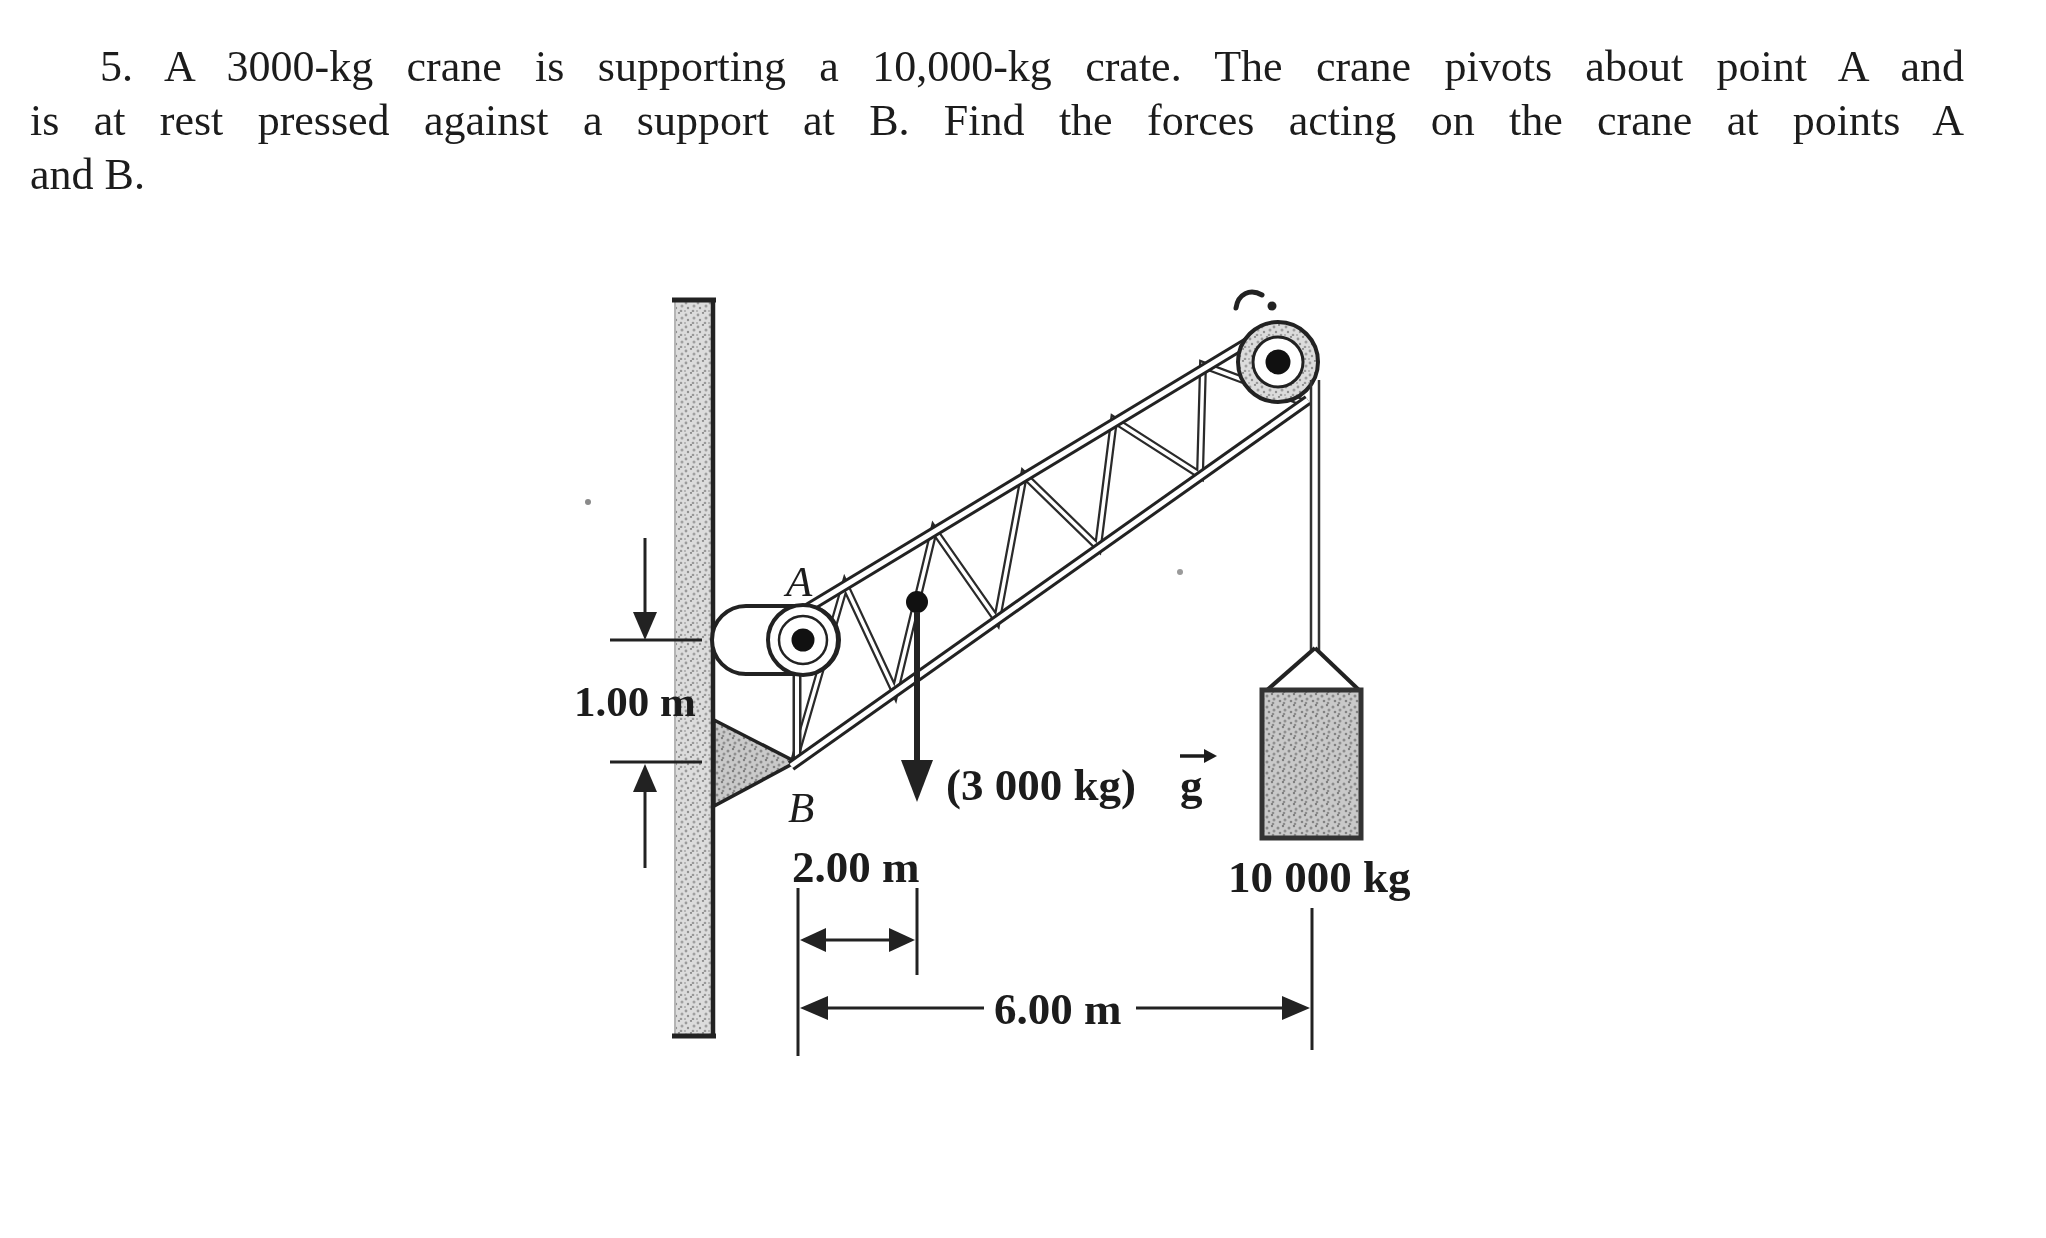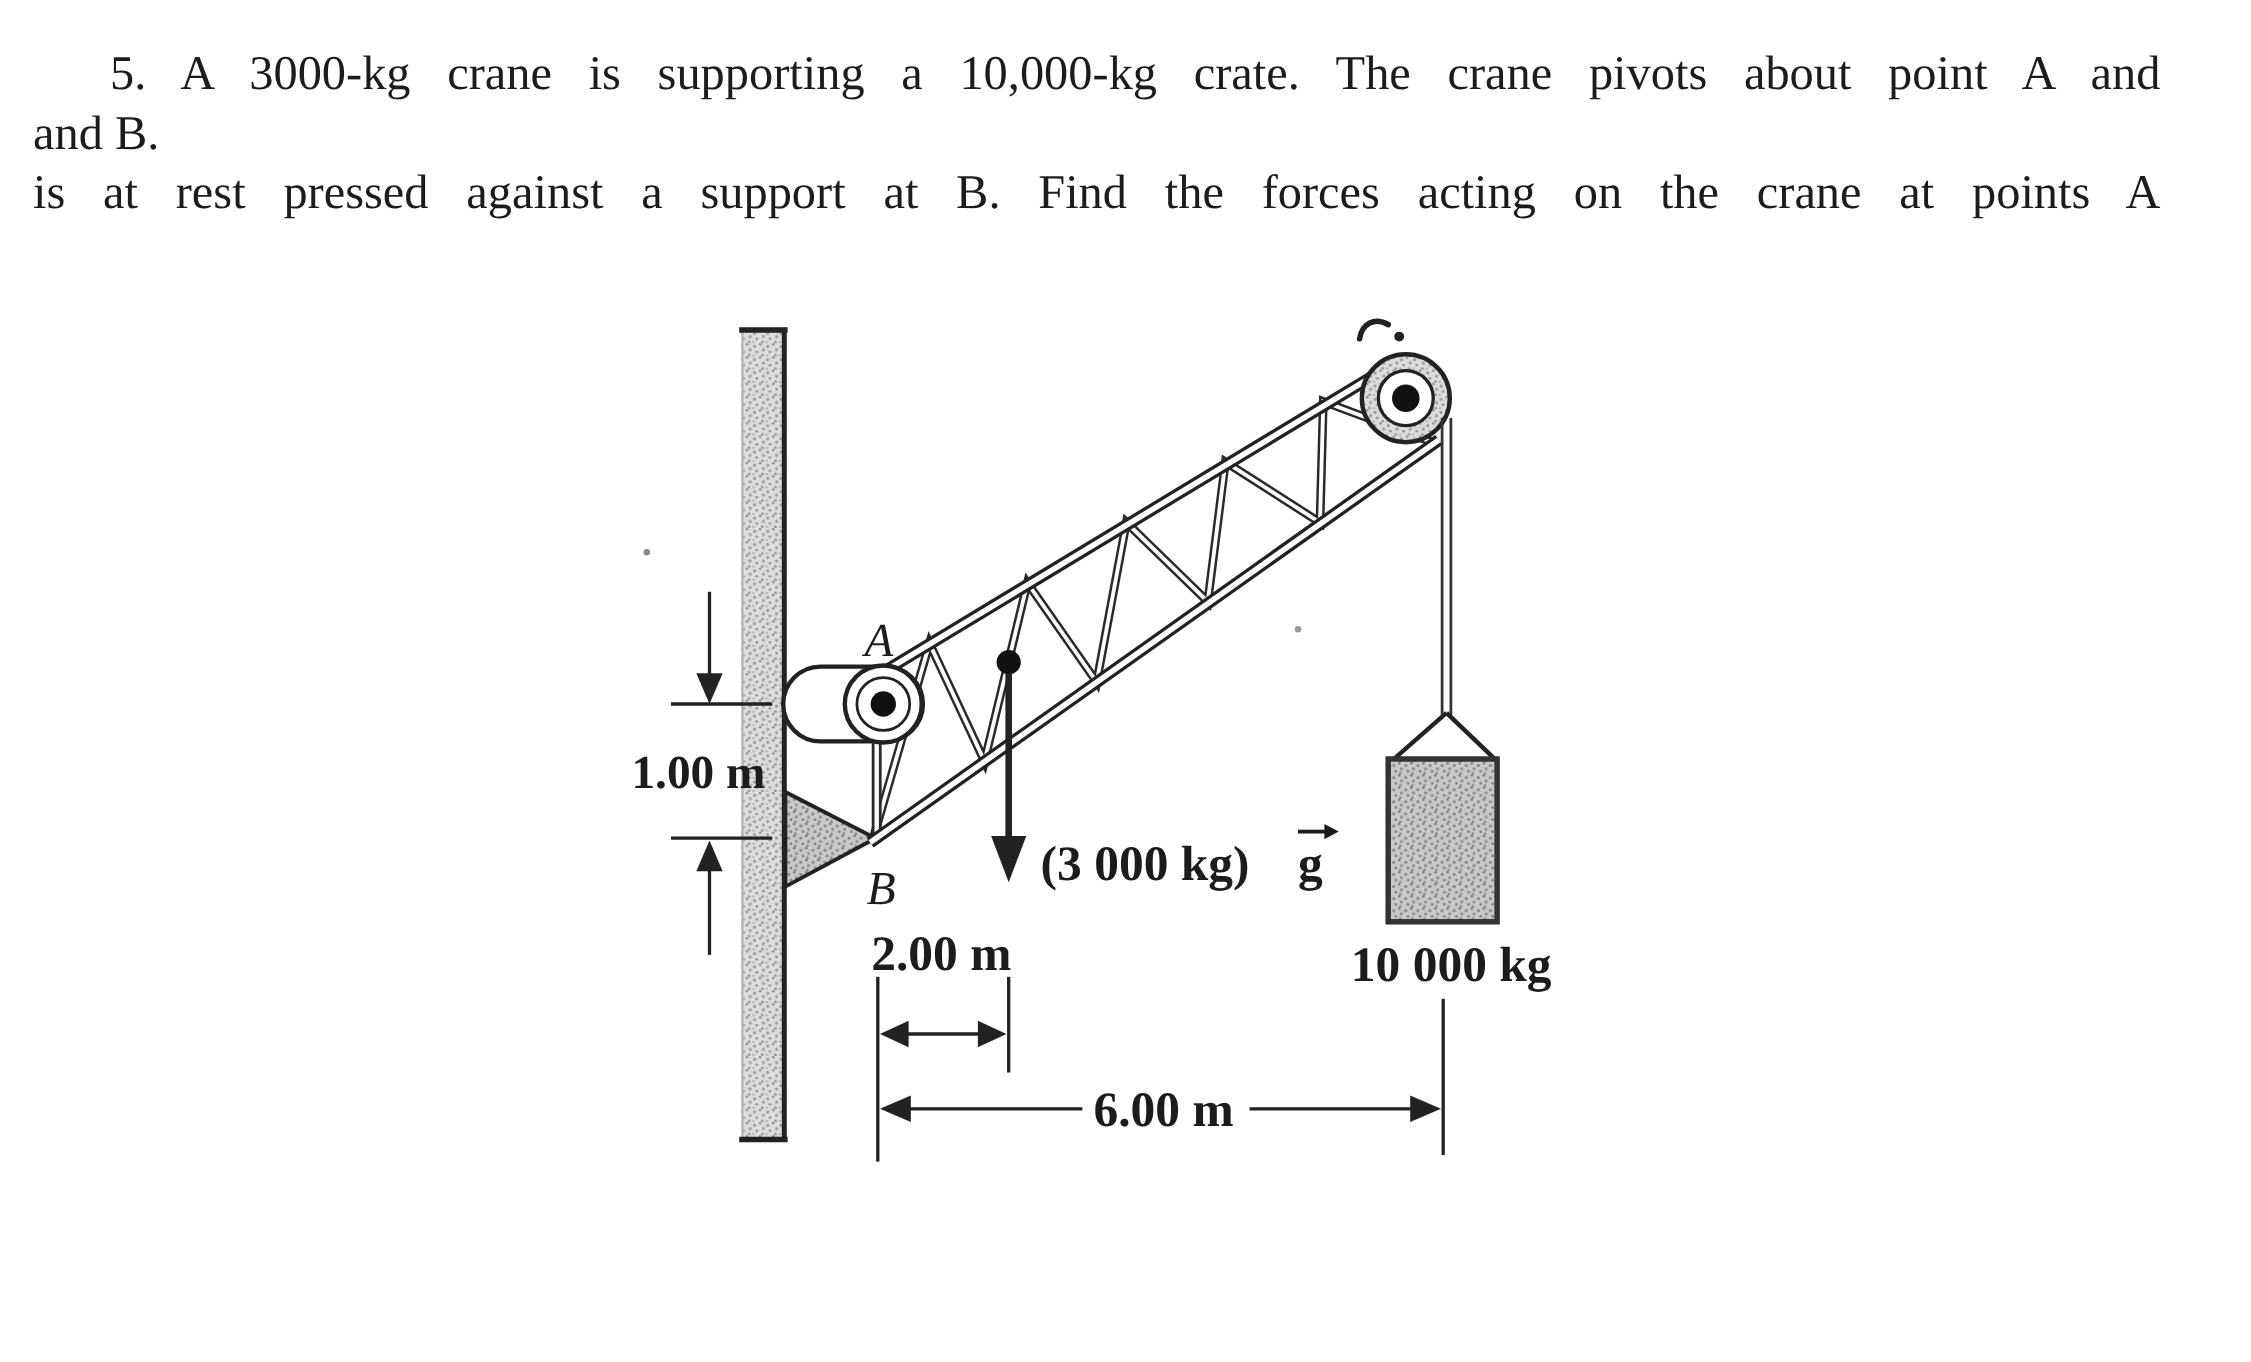--- a/index.html
+++ b/index.html
@@ -47,22 +47,22 @@
     fill:#1c1c1c;
   }
 </style>
 </head>
 <body>
 
 <div class="page">
 
   <div class="text-block">
     <div class="pline first">5. A 3000-kg crane is supporting a 10,000-kg crate. The crane pivots about point A and</div>
+    <div class="pline">is at rest pressed against a support at B. Find the forces acting on the crane at points A</div>
     <div class="pline last">and B.</div>
-    <div class="pline">is at rest pressed against a support at B. Find the forces acting on the crane at points A</div>
   </div>
 
   <svg class="diagram-svg" viewBox="0 0 2046 1238">
     <defs>
       <pattern id="stip" width="12" height="12" patternUnits="userSpaceOnUse">
         <rect width="12" height="12" fill="#dcdcdc"></rect>
         <circle cx="2" cy="3" r="1.4" fill="#9a9a9a"></circle>
         <circle cx="7" cy="1" r="1.1" fill="#8a8a8a"></circle>
         <circle cx="10" cy="6" r="1.5" fill="#a0a0a0"></circle>
         <circle cx="4" cy="8" r="1.2" fill="#8f8f8f"></circle>

